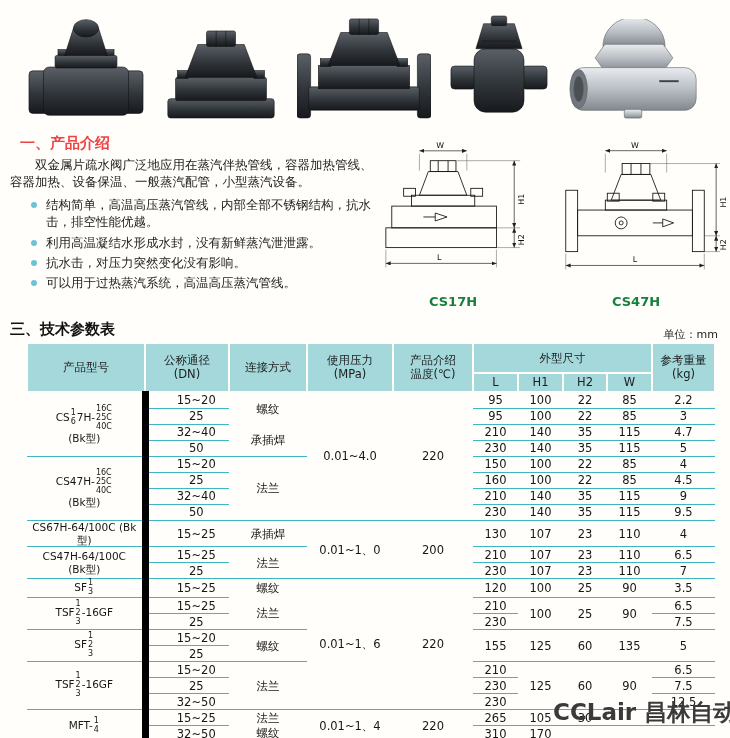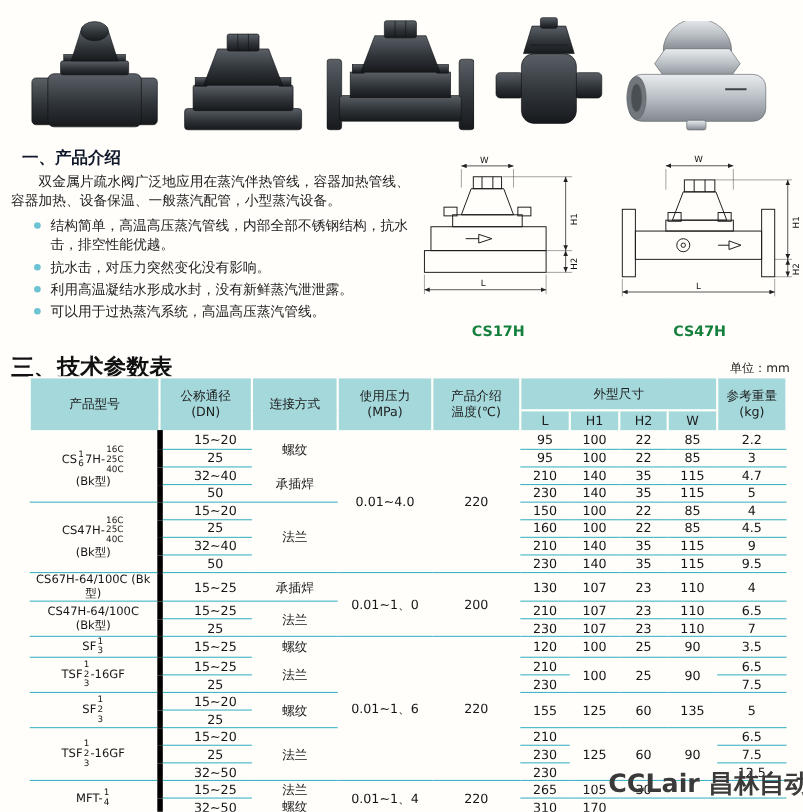--- a/index.html
+++ b/index.html
@@ -8,48 +8,48 @@
     background:#fffefa;color:#1c1c1c;
     font-family:"DejaVu Sans","Liberation Sans",sans-serif;
   }
   
   .photos{position:absolute;left:0;top:2px;width:730px;height:124px;
     display:flex;align-items:flex-end;justify-content:space-between;
     padding:0 28px;box-sizing:border-box;}
   .photo{flex:0 0 auto;}
   
   .intro{position:absolute;left:10px;top:130px;width:368px;}
-  .sec-heading{font-size:15px;font-weight:bold;margin:4px 0 3px 10px;color:#0f172a;}
+  .sec-heading{font-size:15px;font-weight:bold;margin:4px 0 3px 10px;color:#ef4444;}
   .intro p{font-size:12.5px;line-height:1.36;margin:1px 0 6px 0;text-indent:2em;}
   .feature-list{margin:3px 0 0 0;padding-left:36px;list-style:none;}
   .feature-list li{position:relative;font-size:12.5px;line-height:1.38;margin-bottom:3px;}
   .feature-list li::before{content:"";position:absolute;left:-15px;top:6px;width:6px;height:6px;
     border-radius:50%;background:#6cc3d3;}
   
   .diagrams{position:absolute;left:374px;top:140px;width:356px;display:flex;
     justify-content:space-between;align-items:flex-end;}
   .diag{text-align:center;}
   .diag-caption{font-weight:bold;font-size:13px;margin-top:0;color:#15803d;}
   .part{fill:none;stroke:#1a1a1a;stroke-width:0.9;}
   .dim{stroke:#222;stroke-width:0.7;fill:none;}
   .ext{stroke:#444;stroke-width:0.45;fill:none;}
   .dimtxt{font-size:8px;fill:#111;}
   
-  .sec3{position:absolute;left:10px;top:320px;font-size:21px;font-weight:bold;color:#111;}
+  .sec3{position:absolute;left:10px;top:320px;font-size:15px;font-weight:bold;color:#111;}
   .unit-note{position:absolute;right:12px;top:327px;font-size:11px;color:#222;}
   .tablewrap{position:absolute;left:26px;top:342px;width:690px;}
   table{border-collapse:collapse;table-layout:fixed;width:688px;}
   th{background:#a4d8db;border:2px solid #fffefa;font-size:11.5px;font-weight:500;
      padding:2px 1px;white-space:pre-line;line-height:1.3;color:#1d1d1d;}
   thead tr.mainhead th{height:24px;}
   thead tr.subhead th{height:14px;padding:1px;}
   td{border-bottom:1px solid #41b5c5;text-align:center;vertical-align:middle;
      font-size:11.5px;height:15px;padding:0 1px;line-height:1.05;color:#161616;}
   td.model{font-size:10.5px;line-height:1.2;}
-  td.dn{border-left:5px solid #000000;padding-left:16px;}
+  td.dn{border-left:7px solid #000000;padding-left:16px;}
   td.nb{border-bottom:none;}
   .stack{display:inline-flex;flex-direction:column;font-size:8px;line-height:1.12;
      vertical-align:middle;text-align:left;margin:0 1px;}
   
   .watermark{position:absolute;left:553px;top:697px;font-size:23px;font-weight:600;
      color:#3a3a3a;white-space:nowrap;z-index:6;}
 </style>
 </head>
 <body>
 
@@ -139,22 +139,22 @@
         </g>
       </svg>
     </div>
   </div>
 
   <div class="intro">
     <div class="sec-heading">一、产品介绍</div>
     <p>双金属片疏水阀广泛地应用在蒸汽伴热管线，容器加热管线、容器加热、设备保温、一般蒸汽配管，小型蒸汽设备。</p>
     <ul class="feature-list">
       <li>结构简单，高温高压蒸汽管线，内部全部不锈钢结构，抗水击，排空性能优越。</li>
+      <li>利用高温凝结水形成水封，没有新鲜蒸汽泄泄露。</li>
       <li>抗水击，对压力突然变化没有影响。</li>
-      <li>利用高温凝结水形成水封，没有新鲜蒸汽泄泄露。</li>
       <li>可以用于过热蒸汽系统，高温高压蒸汽管线。</li>
     </ul>
   </div>
 
   <div class="diagrams">
     <div class="diag">
       <svg width="158" height="150" viewBox="0 0 160 150">
         <defs>
             <marker id="ar1" markerWidth="8" markerHeight="6" refX="7" refY="3" orient="auto-start-reverse">
           <path d="M0,0 L7,3 L0,6 Z" fill="#222"></path>

